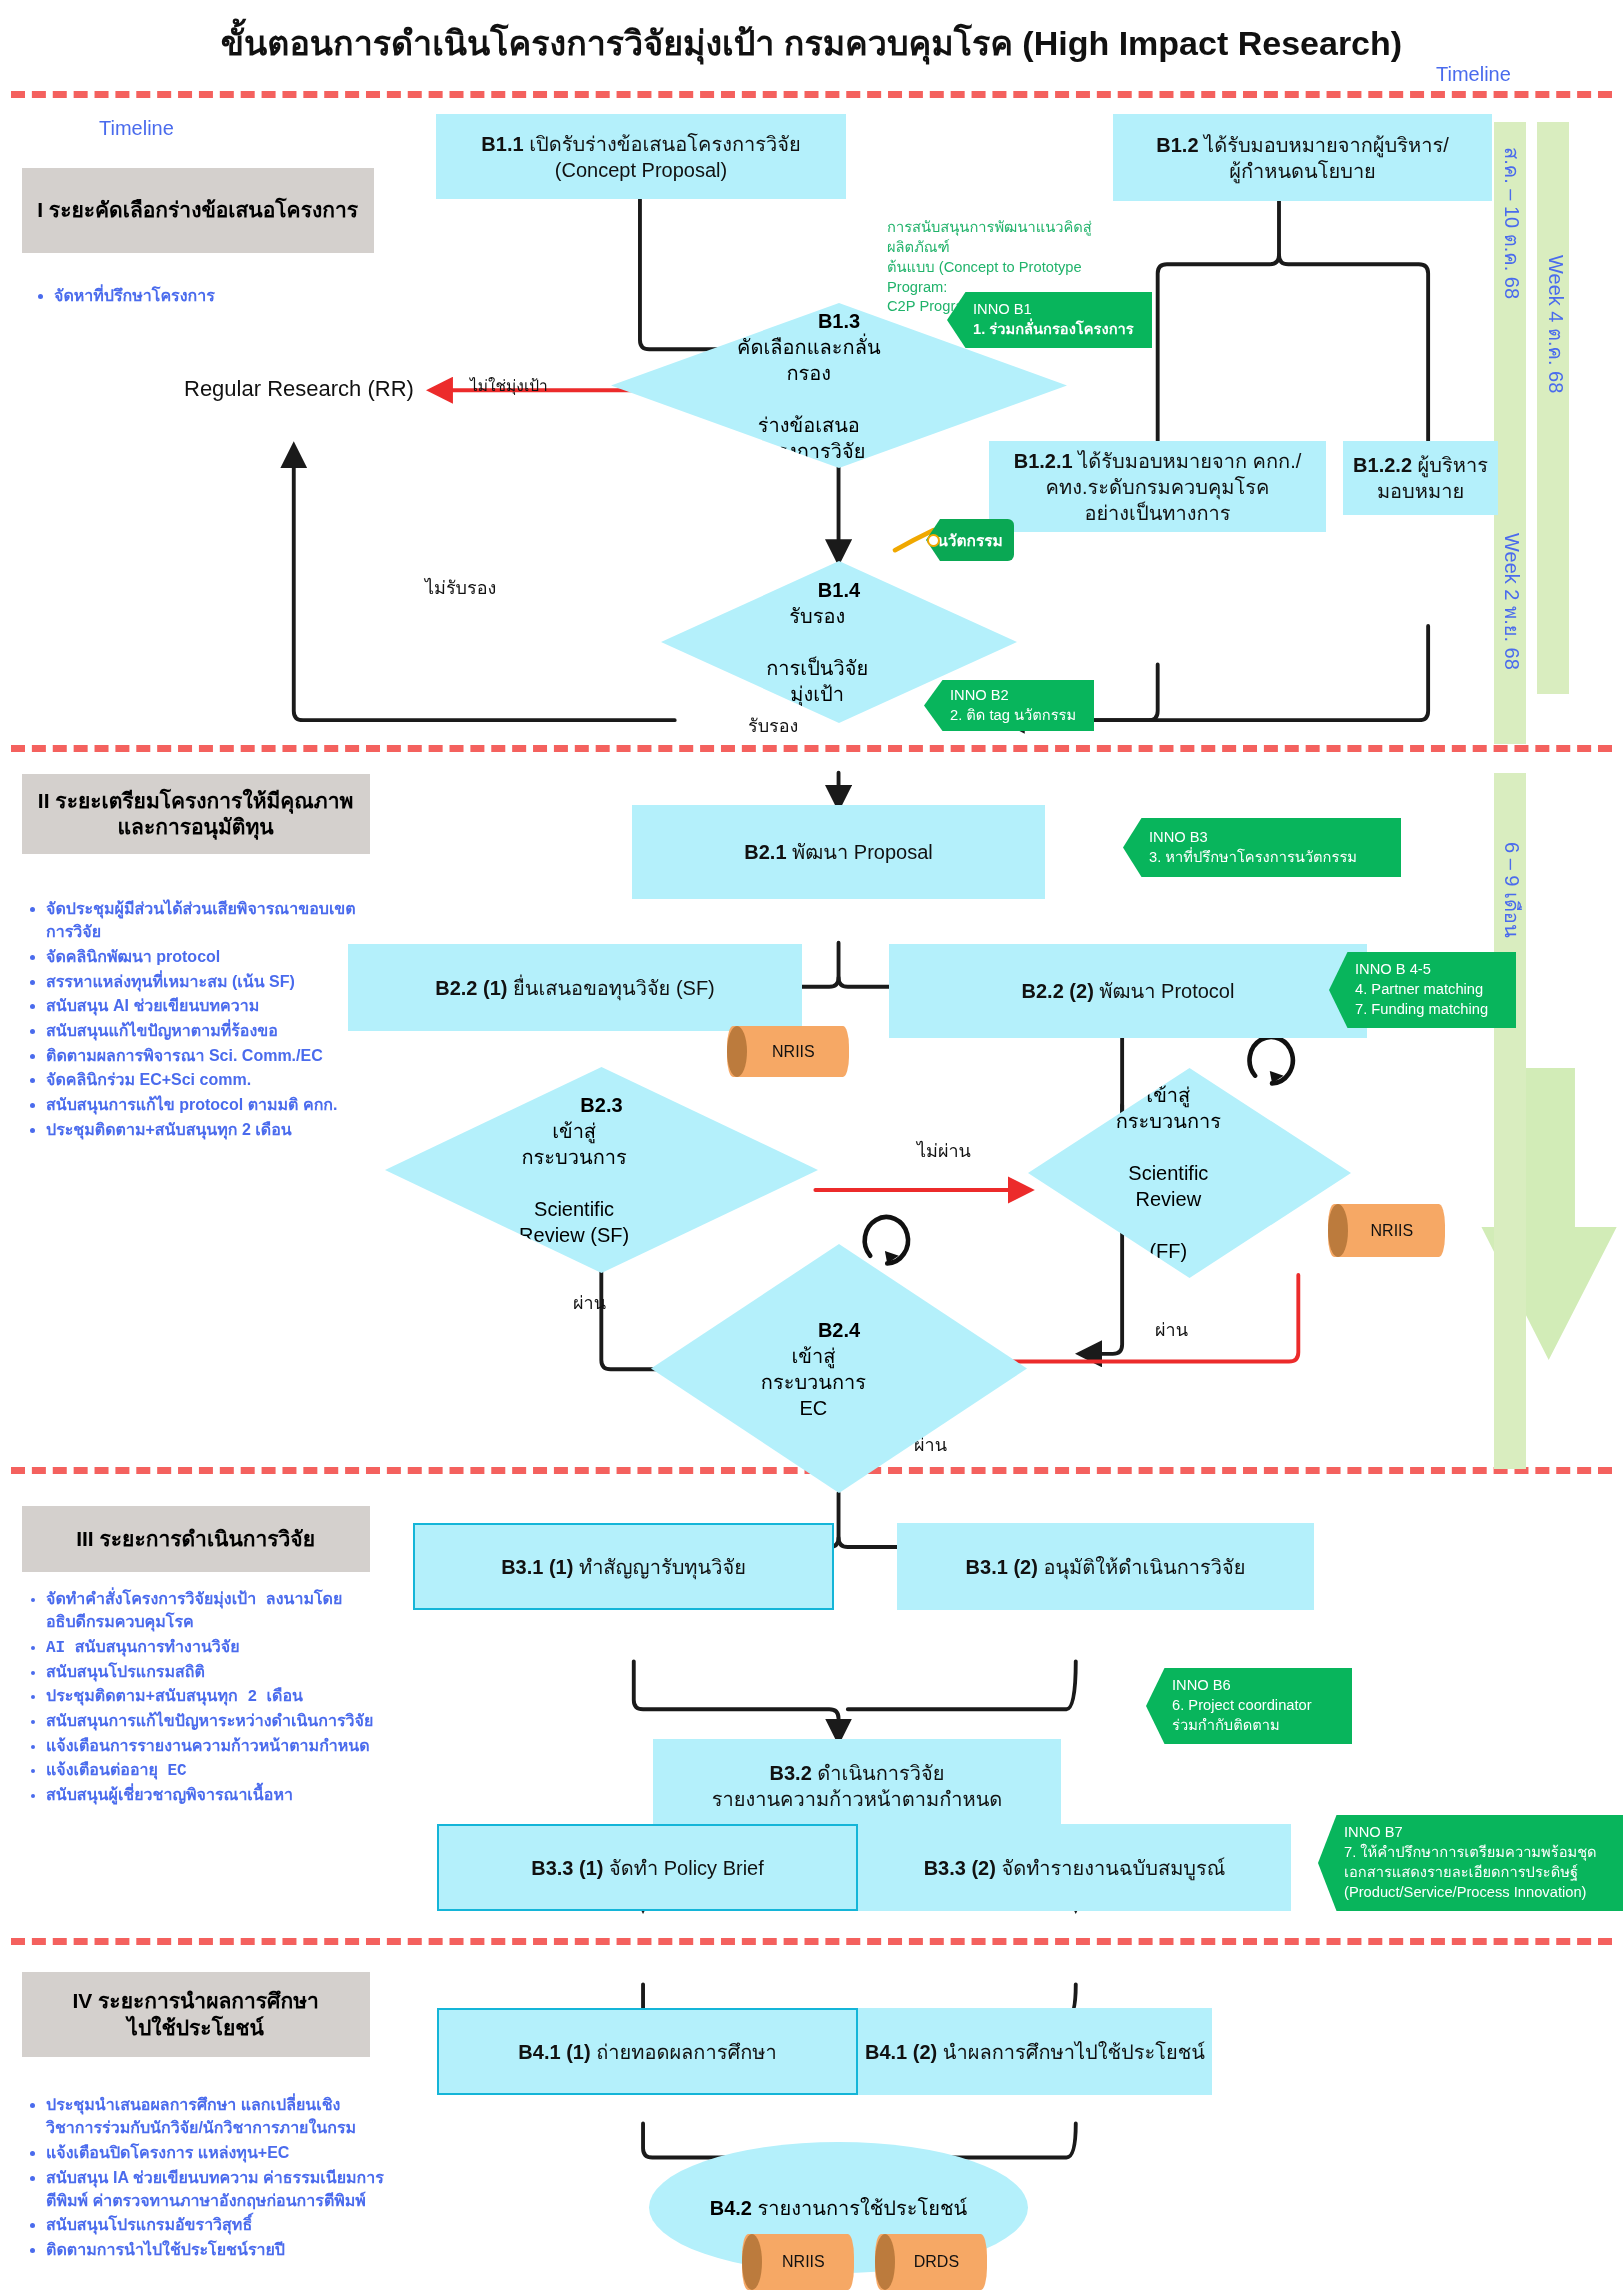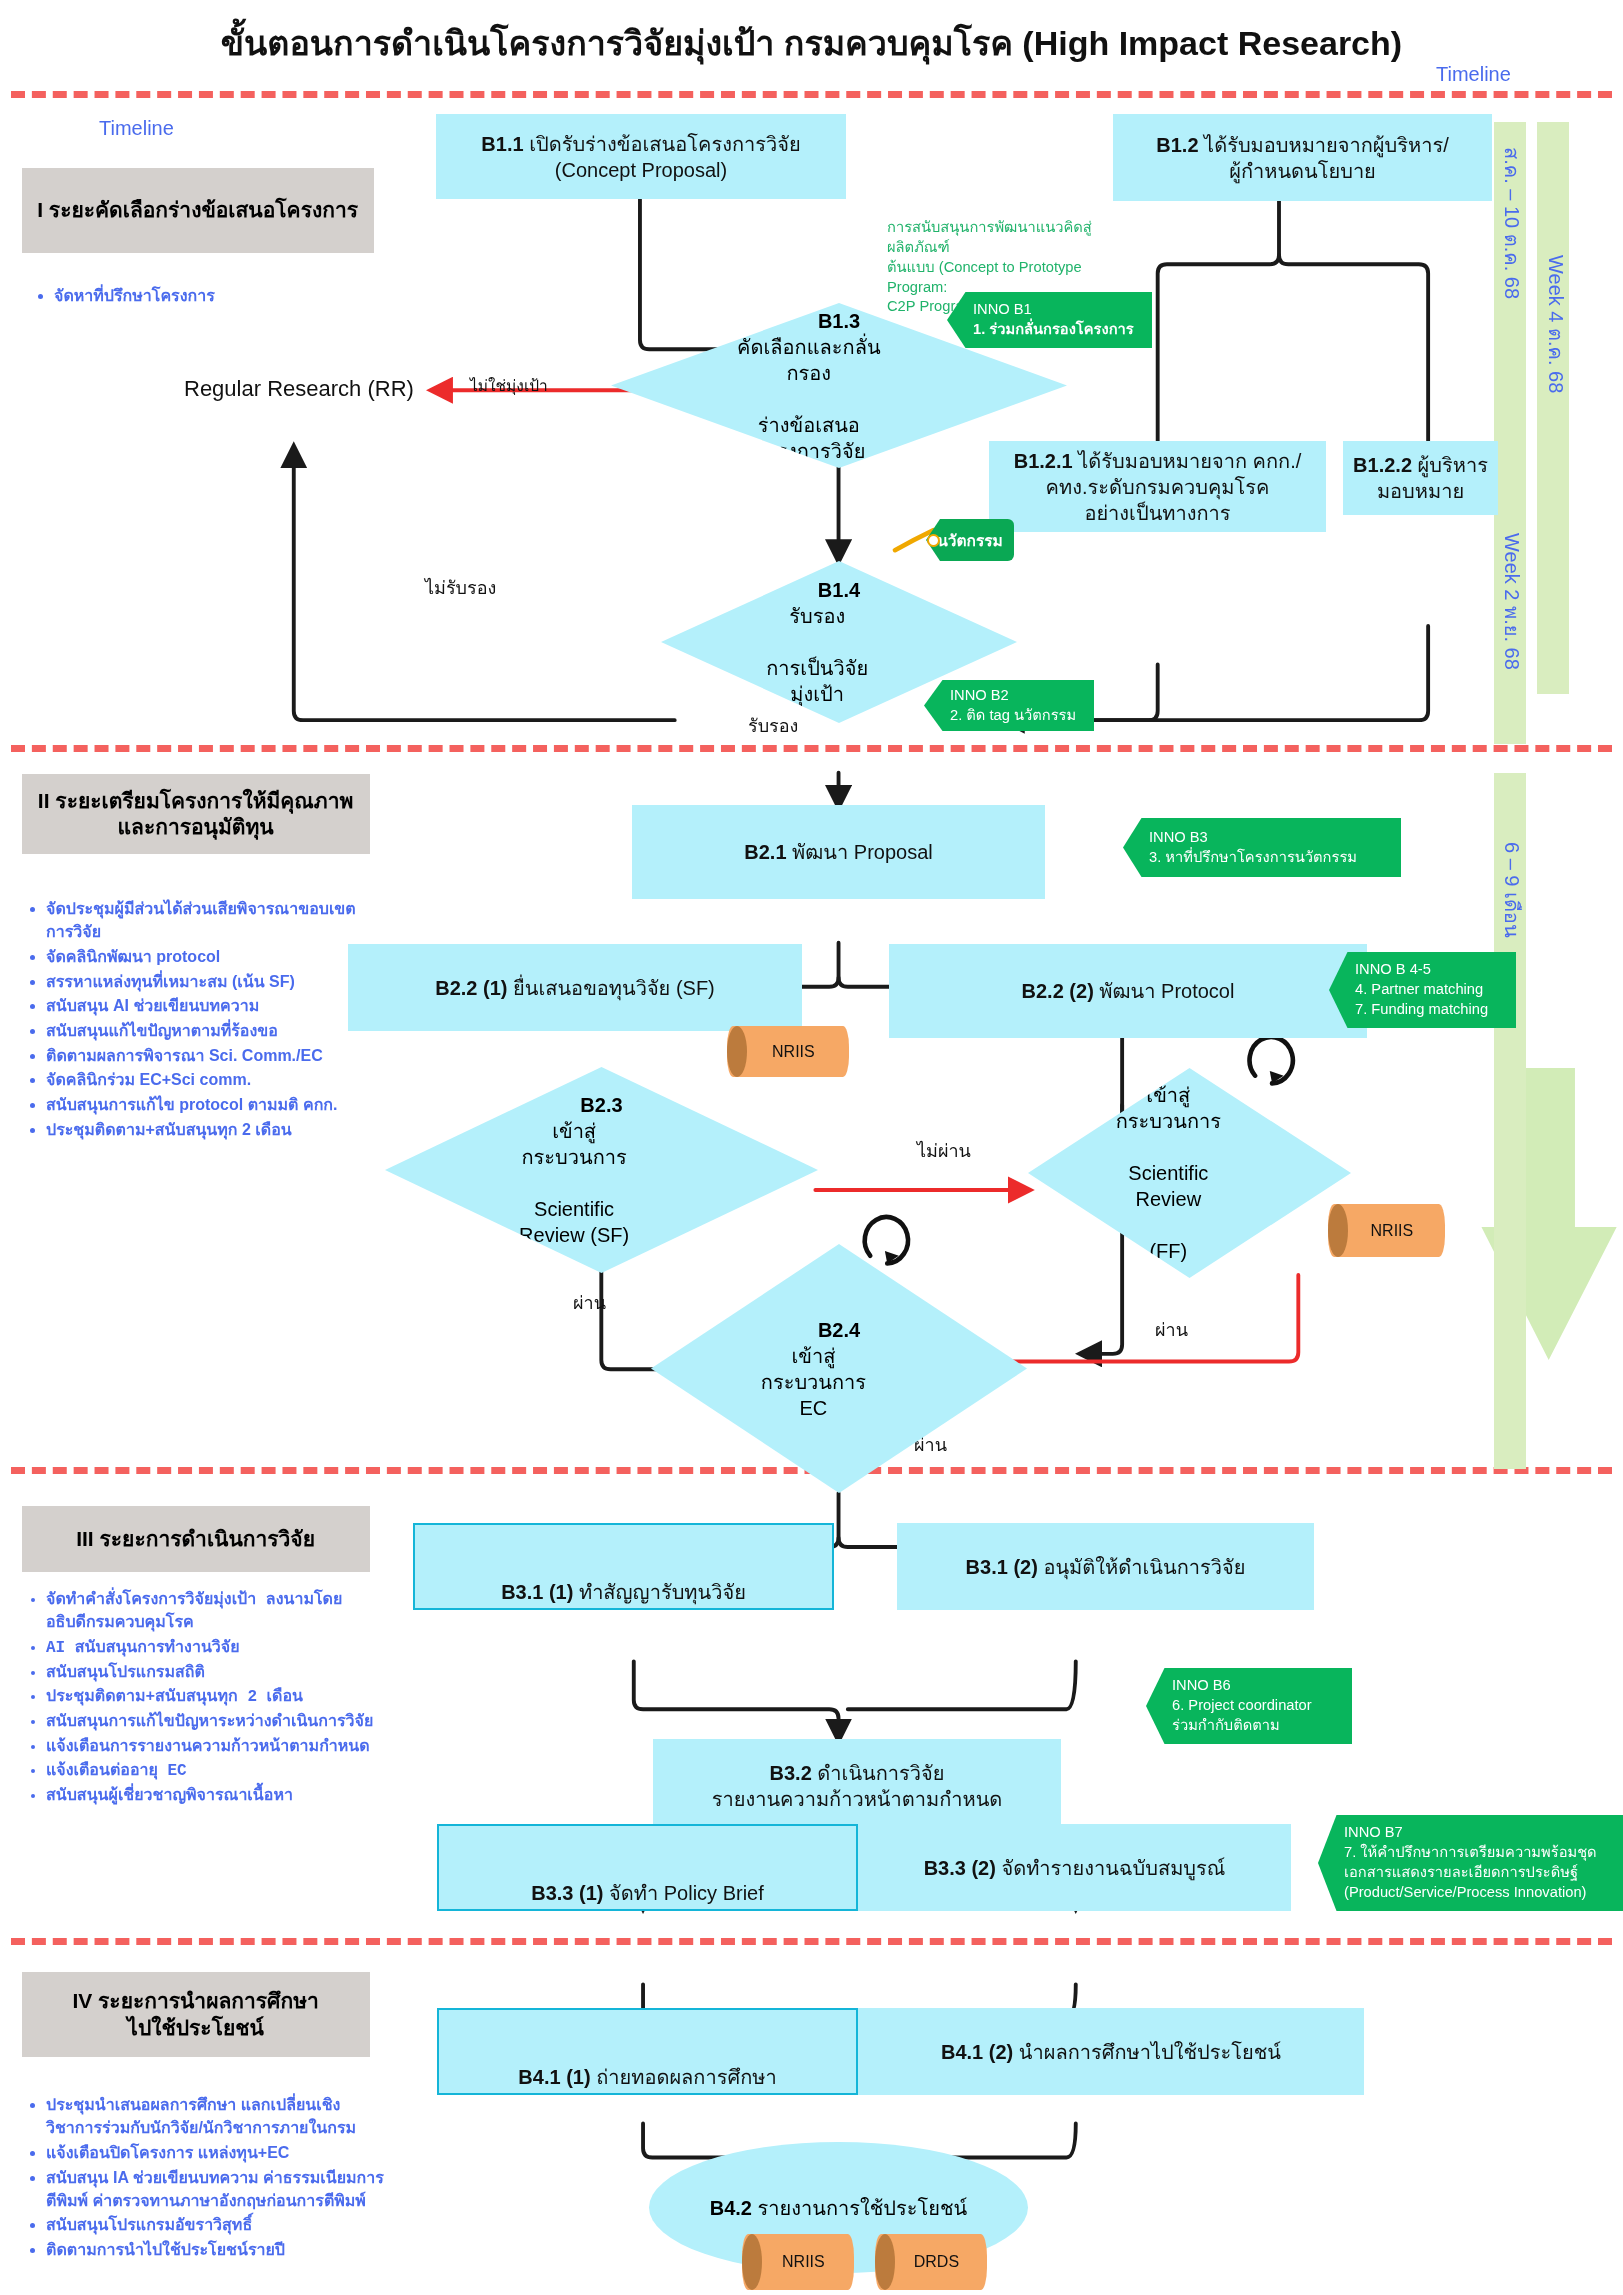--- a/index.html
+++ b/index.html
@@ -42,21 +42,21 @@
     writing-mode:vertical-rl;text-orientation:mixed;
   }
 
   
   .pbox{
     background:#b4f0fb;color:#111;
     display:flex;align-items:center;justify-content:center;text-align:center;
     font-size:20px;line-height:1.3;box-sizing:border-box;padding:3.1px 6.2px;
   }
   .pbox b{font-weight:700;}
-  .pbox.outlined{border:2.3px solid #14b5d8;align-items:flex-end;}
+  .pbox.outlined{border:2.3px solid #14b5d8;}
 
   
   .diamond{
     background:#b4f0fb;
     clip-path:polygon(50% 0,100% 50%,50% 100%,0 50%);
     display:flex;align-items:center;justify-content:center;text-align:center;
     font-size:20px;line-height:1.3;box-sizing:border-box;
   }
   .diamond span{display:block;max-width:72%;}
 
@@ -411,21 +411,21 @@
       <li>สนับสนุนโปรแกรมอัขราวิสุทธิ์</li>
       <li>ติดตามการนำไปใช้ประโยชน์รายปี</li>
     </ul>
   </div>
 
   <div class="abs pbox outlined" style="left:437px;top:2008px;width:421px;height:87px;">
     <span><b>B4.1 (1)</b>
       <span>ถ่ายทอดผลการศึกษา</span></span>
   </div>
 
-  <div class="abs pbox" style="left:858px;top:2008px;width:506px;height:87px;justify-content:center;">
+  <div class="abs pbox" style="left:858px;top:2008px;width:354px;height:87px;justify-content:center;">
     <span><b>B4.1 (2)</b>
       <span>นำผลการศึกษาไปใช้ประโยชน์</span></span>
   </div>
 
   <div class="abs oval" style="left:649px;top:2142px;width:379px;height:131px;">
     <span><b>B4.2</b>
       <span>รายงานการใช้ประโยชน์</span></span>
   </div>
 
   <div class="abs db" style="left:742px;top:2234px;width:112px;height:56px;">

